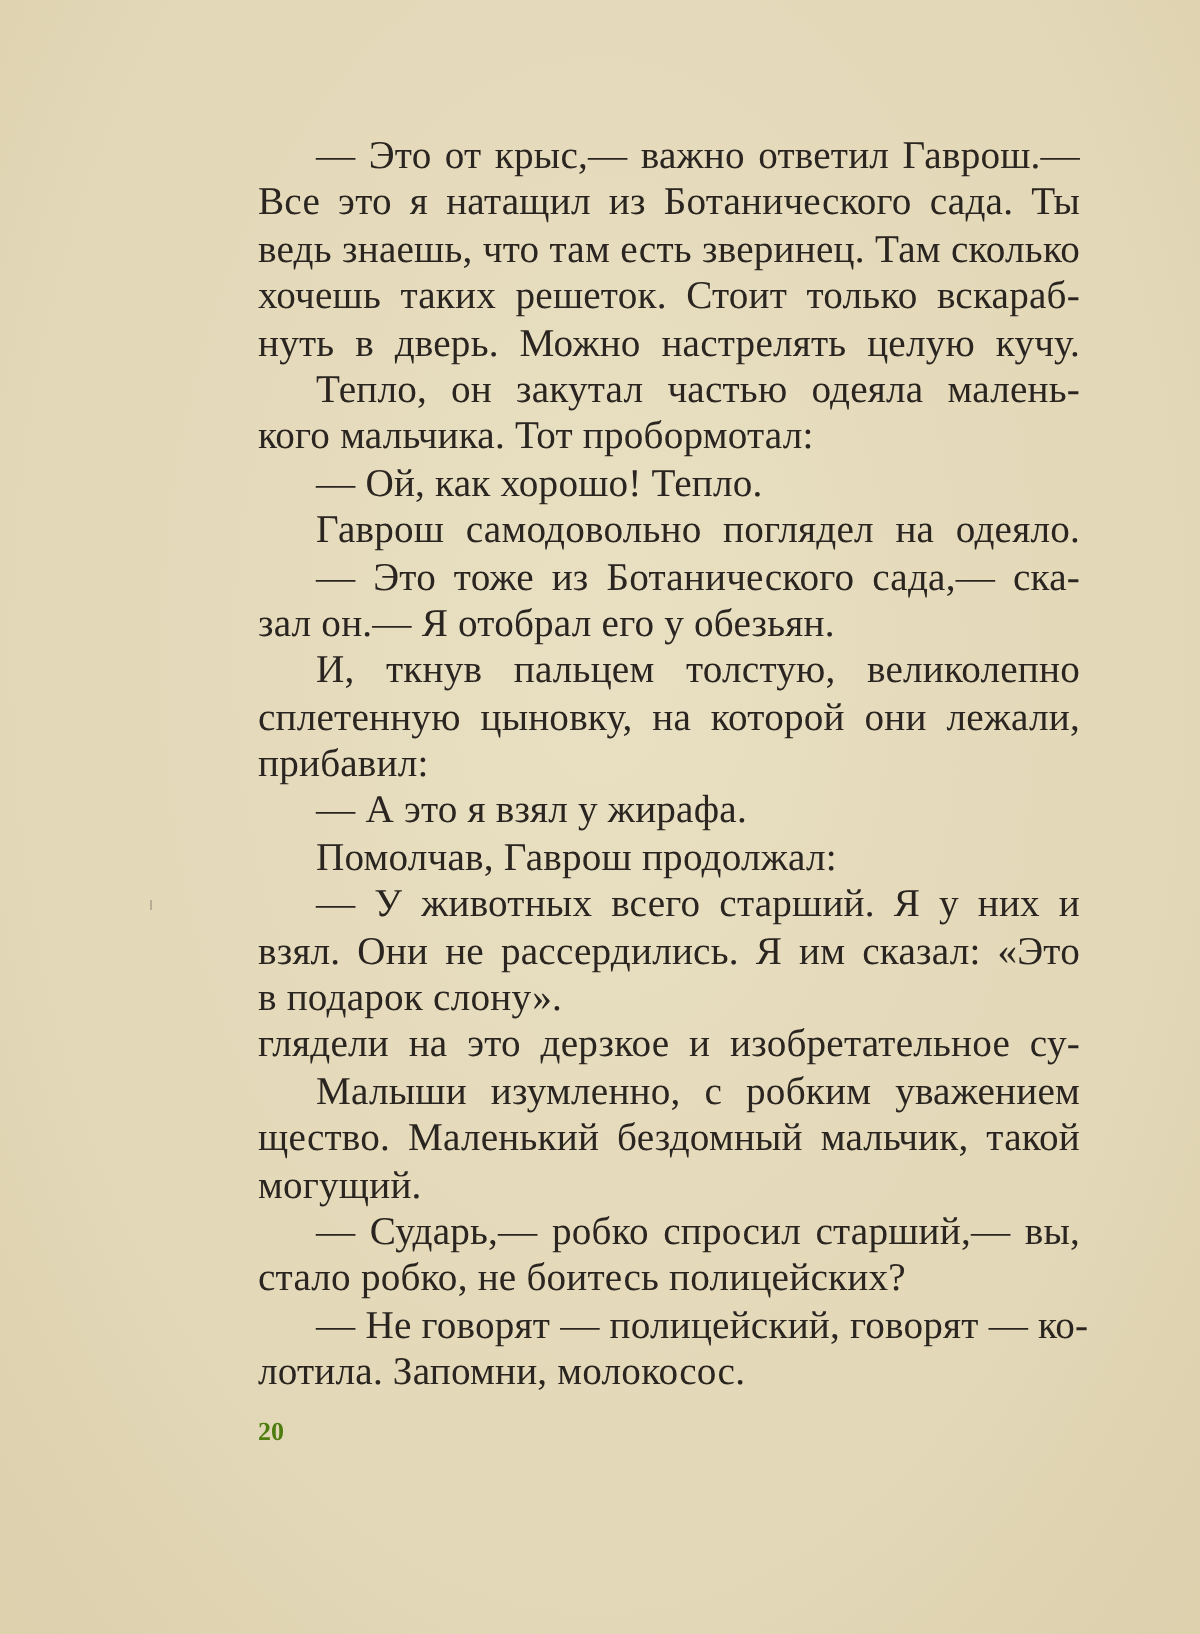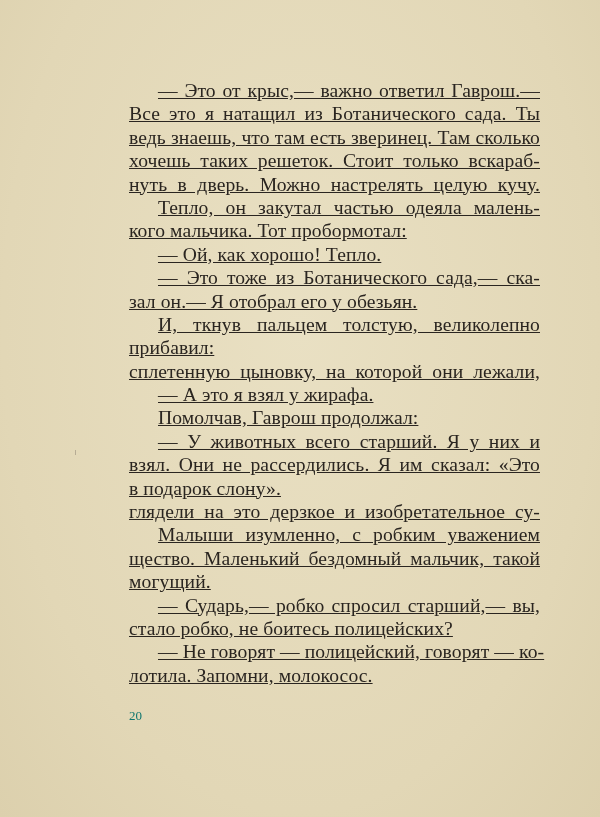--- a/index.html
+++ b/index.html
@@ -4,52 +4,53 @@
   <style>
     html, body { margin: 0; padding: 0; }
     body {
       width: 600px; height: 817px; overflow: hidden;
       background: #e6dcbd;
       background-image: radial-gradient(ellipse at 50% 40%, #e9e0c3 0%, #e2d7b6 70%, #dcd0ad 100%);
       font-family: "Liberation Serif", "DejaVu Serif", serif;
       color: #2a2520;
       position: relative;
     }
-    .page { position: absolute; left: 129px; top: 79px; width: 411px; text-decoration: underline; }
+    .page { position: absolute; left: 129px; top: 67px; width: 411px; }
     .line {
       height: 23.4px; line-height: 23.4px;
       font-size: 19.6px; white-space: nowrap;
       text-align: justify; text-align-last: justify;
       letter-spacing: 0.1px;
     }
     .line.indent { padding-left: 29px; }
     .line.last { text-align-last: left; }
     .pnum {
       position: absolute; left: 129px; top: 708px;
-      font-size: 13px; font-weight: normal; color: #0f766e;
+      font-size: 13px; font-weight: bold; color: #4d7c0f;
     }
     .speck { position: absolute; left: 75px; top: 450px; width: 1px; height: 5px; background: #8a8070; opacity: .5; }
   </style>
 </head>
 <body>
 
 <div class="page" id="page">
     <div class="line indent">— Это от крыс,— важно ответил Гаврош.—</div>
     <div class="line">Все это я натащил из Ботанического сада. Ты</div>
     <div class="line">ведь знаешь, что там есть зверинец. Там сколько</div>
     <div class="line">хочешь таких решеток. Стоит только вскараб-</div>
     <div class="line">нуть в дверь. Можно настрелять целую кучу.</div>
     <div class="line indent">Тепло, он закутал частью одеяла малень-</div>
     <div class="line last">кого мальчика. Тот пробормотал:</div>
     <div class="line indent last">— Ой, как хорошо! Тепло.</div>
+    <div class="line indent">Гаврош самодовольно поглядел на одеяло.</div>
     <div class="line indent">— Это тоже из Ботанического сада,— ска-</div>
     <div class="line last">зал он.— Я отобрал его у обезьян.</div>
     <div class="line indent">И, ткнув пальцем толстую, великолепно</div>
+    <div class="line">сплетенную цыновку, на которой они лежали,</div>
     <div class="line last">прибавил:</div>
-    <div class="line">сплетенную цыновку, на которой они лежали,</div>
     <div class="line indent last">— А это я взял у жирафа.</div>
     <div class="line indent last">Помолчав, Гаврош продолжал:</div>
     <div class="line indent">— У животных всего старший. Я у них и</div>
     <div class="line">взял. Они не рассердились. Я им сказал: «Это</div>
     <div class="line last">в подарок слону».</div>
     <div class="line">глядели на это дерзкое и изобретательное су-</div>
     <div class="line indent">Малыши изумленно, с робким уважением</div>
     <div class="line">щество. Маленький бездомный мальчик, такой</div>
     <div class="line last">могущий.</div>
     <div class="line indent">— Сударь,— робко спросил старший,— вы,</div>

